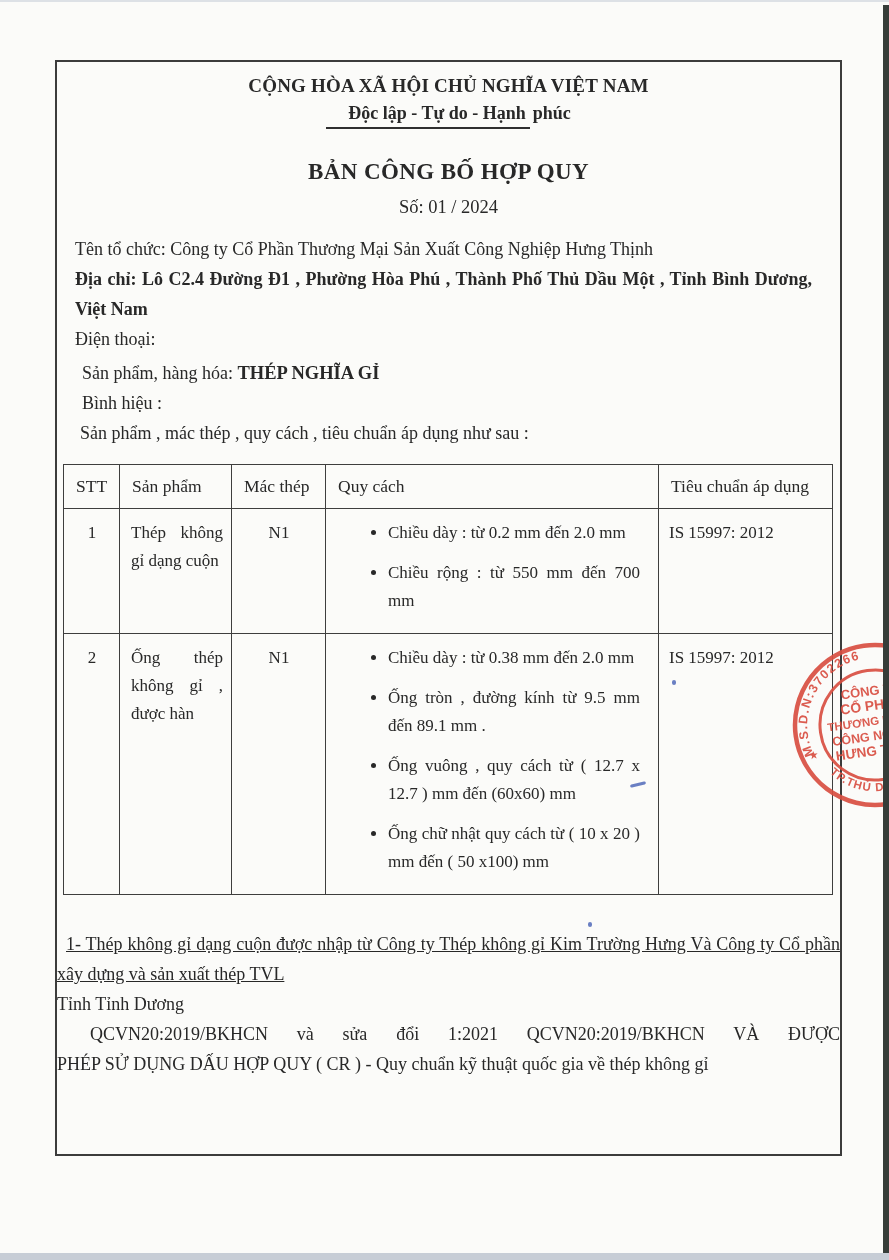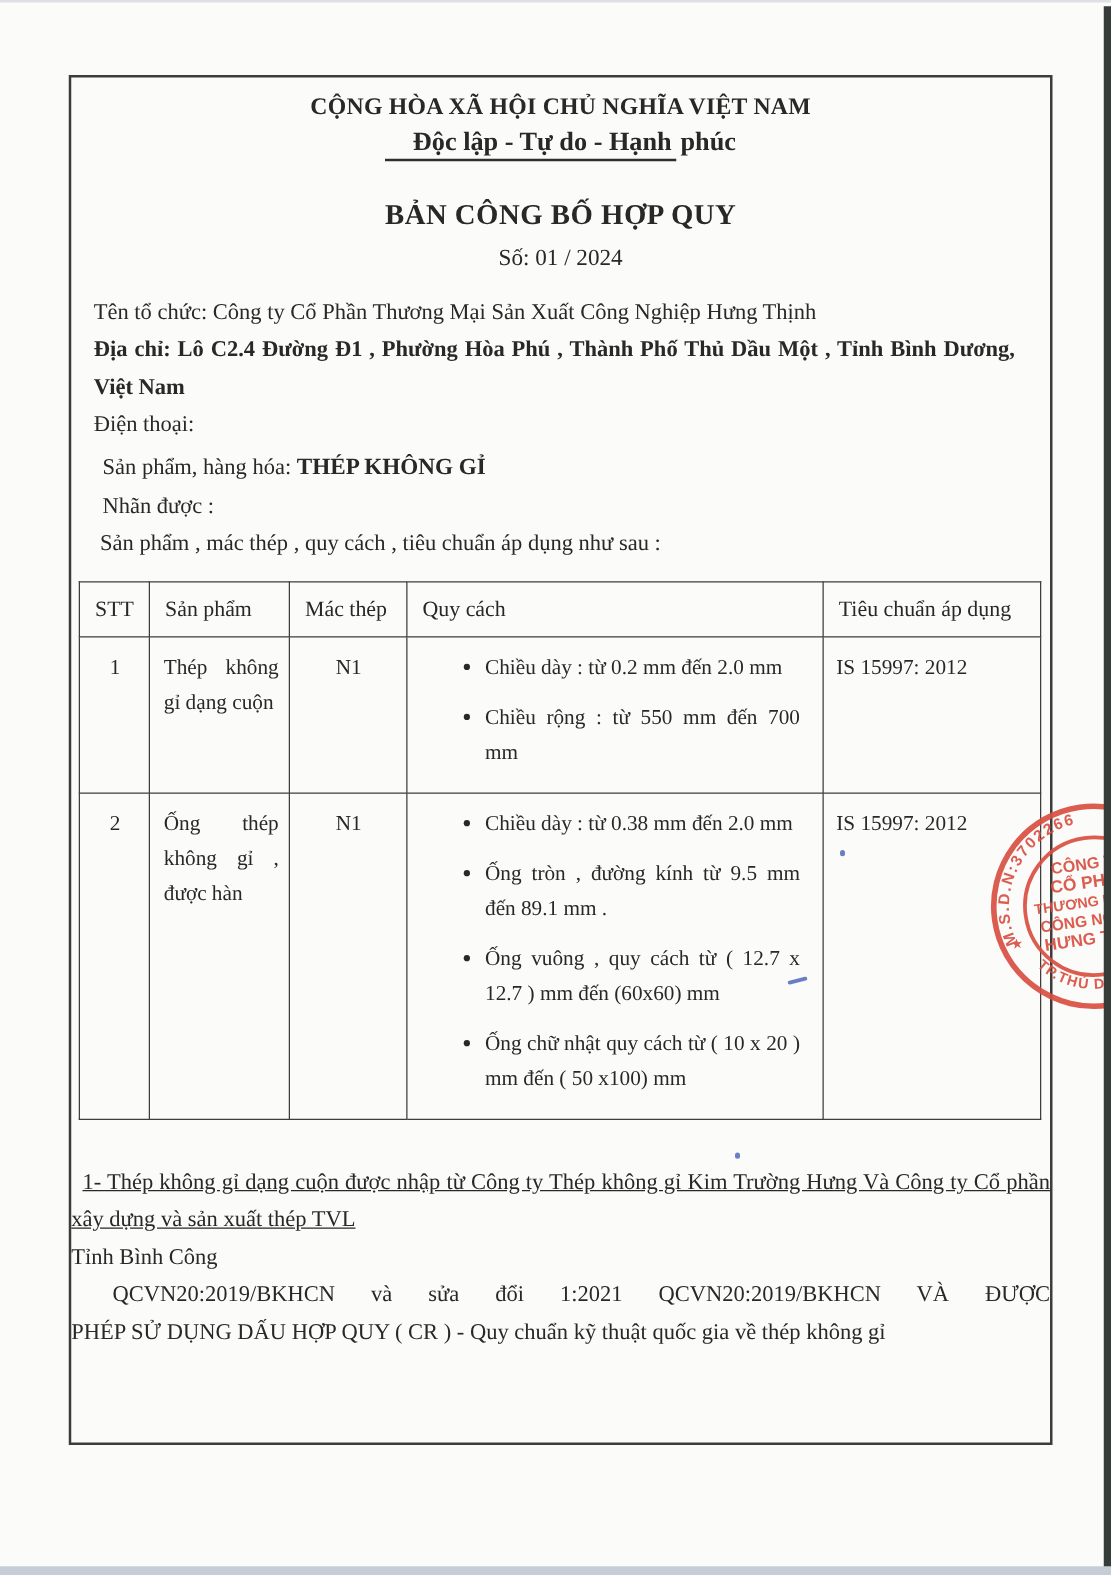--- a/index.html
+++ b/index.html
@@ -16,21 +16,21 @@
 
   
   .page-box{
     position:absolute;left:55px;top:60px;width:787px;height:1096px;
     border:2px solid #3c3c3c;background:transparent;box-sizing:border-box;
     padding-top:12px;
   }
 
   .nat-header{text-align:center;line-height:24px;}
   .nat-header .line1{font-weight:bold;font-size:19px;letter-spacing:.2px;}
-  .motto{margin-top:3px;font-weight:bold;font-size:21px;}
+  .motto{margin-top:3px;font-weight:bold;font-size:18px;}
   .motto .u{display:inline-block;border-bottom:2.5px solid #2f2f2f;padding:0 4px 2px 22px;}
   .motto .tail{padding-left:3px;}
 
   .doc-title{text-align:center;font-weight:bold;font-size:23px;margin-top:30px;letter-spacing:.4px;}
   .doc-no{text-align:center;font-size:18.5px;margin-top:12px;}
 
   .body-block{font-size:18px;line-height:30px;margin-top:16px;}
   .p-org{margin:0 30px 0 18px;}
   .p-addr{margin:0 28px 0 18px;text-align:justify;font-weight:bold;}
   .p-phone{margin:0 0 0 18px;}
@@ -88,22 +88,22 @@
     <div class="motto"><span class="u">Độc lập - Tự do - Hạnh</span><span class="tail">phúc</span></div>
   </div>
 
   <div class="doc-title">BẢN CÔNG BỐ HỢP QUY</div>
   <div class="doc-no">Số: 01 / 2024</div>
 
   <div class="body-block">
     <p class="p-org" style="margin-bottom:0;margin-top:0;">Tên tổ chức: Công ty Cổ Phần Thương Mại Sản Xuất Công Nghiệp Hưng Thịnh</p>
     <p class="p-addr" style="margin-top:0;margin-bottom:0;">Địa chỉ: Lô C2.4 Đường Đ1 , Phường Hòa Phú , Thành Phố Thủ Dầu Một , Tỉnh Bình Dương, Việt Nam</p>
     <p class="p-phone" style="margin-top:0;margin-bottom:0;">Điện thoại:</p>
-    <p class="p-prod" style="margin-bottom:0;"><span>Sản phẩm, hàng hóa: </span><b>THÉP KHÔNG GỈ</b></p>
-    <p class="p-brand" style="margin-top:0;margin-bottom:0;">Nhãn được :</p>
+    <p class="p-prod" style="margin-bottom:0;"><span>Sản phẩm, hàng hóa: </span><b>THÉP NGHĨA GỈ</b></p>
+    <p class="p-brand" style="margin-top:0;margin-bottom:0;">Bình hiệu :</p>
     <p class="p-intro" style="margin-top:0;margin-bottom:16px;">Sản phẩm , mác thép , quy cách , tiêu chuẩn áp dụng như sau :</p>
   </div>
 
   <table class="spec">
     <colgroup>
       <col style="width:56px">
         <col style="width:112px">
         <col style="width:94px">
         <col style="width:333px">
         <col style="width:174px">
@@ -142,21 +142,21 @@
             <li>Ống chữ nhật quy cách từ ( 10 x 20 ) mm đến ( 50 x100) mm</li>
           </ul>
         </td>
         <td class="cell-std">IS 15997: 2012</td>
       </tr>
     </tbody>
   </table>
 
   <div class="notes">
     <p class="note1" style="margin:0;">1- Thép không gỉ dạng cuộn được nhập từ Công ty Thép không gỉ Kim Trường Hưng Và Công ty Cổ phần xây dựng và sản xuất thép TVL</p>
-    <p class="province" style="margin:0;">Tỉnh Bình Công</p>
+    <p class="province" style="margin:0;">Tỉnh Tỉnh Dương</p>
     <p class="conf-par" style="margin:0;">
       <span class="l1">QCVN20:2019/BKHCN và sửa đổi 1:2021 QCVN20:2019/BKHCN VÀ ĐƯỢC</span>
       <span class="l2">PHÉP SỬ DỤNG DẤU HỢP QUY ( CR ) -  Quy chuẩn kỹ thuật quốc gia về thép không gỉ</span>
     </p>
   </div>
 </div>
 
 <svg class="stamp" viewBox="0 0 200 200" width="200" height="200">
   <g transform="rotate(-8 100 100)">
     <circle cx="100" cy="100" r="80" fill="none" stroke="currentColor" stroke-width="4.5"></circle>

